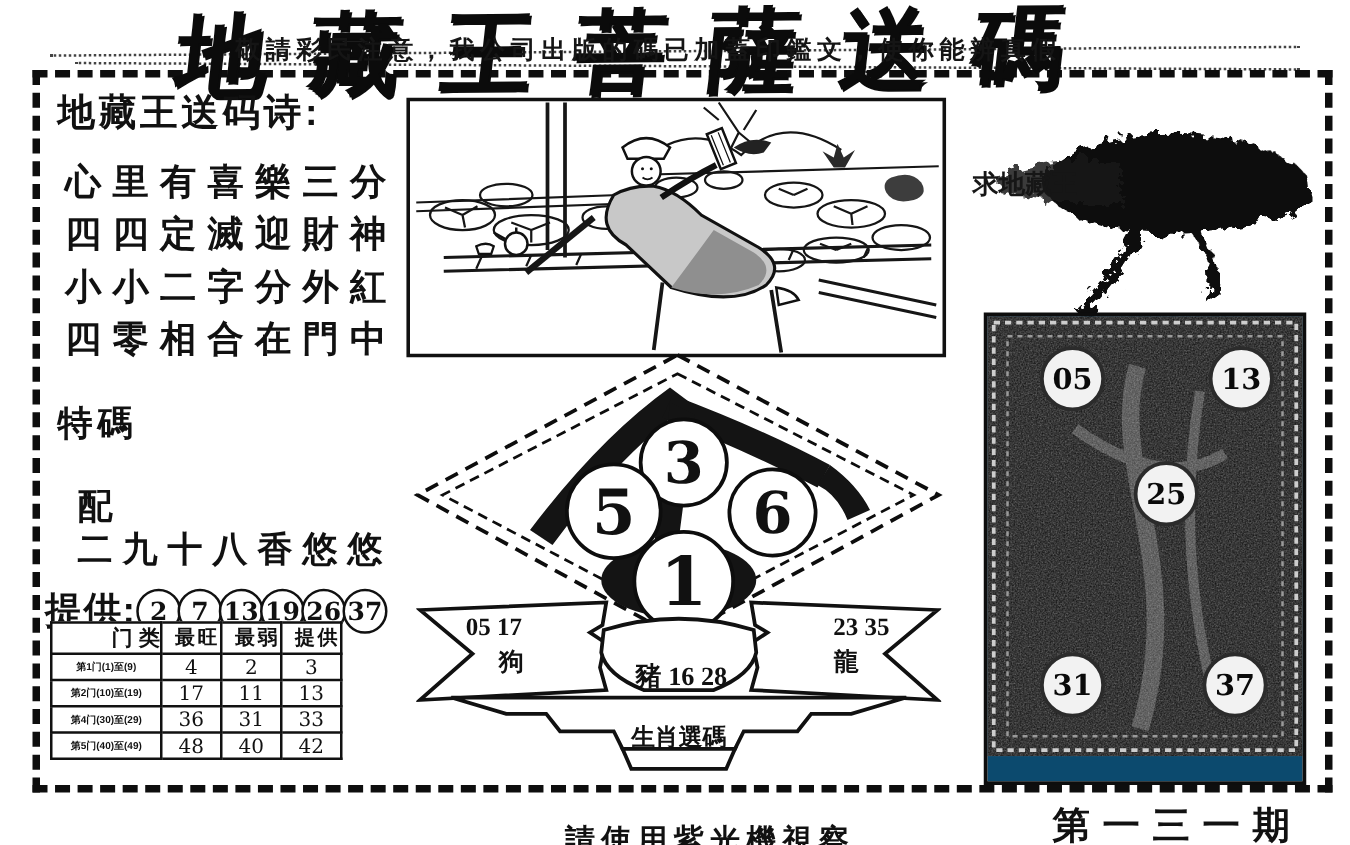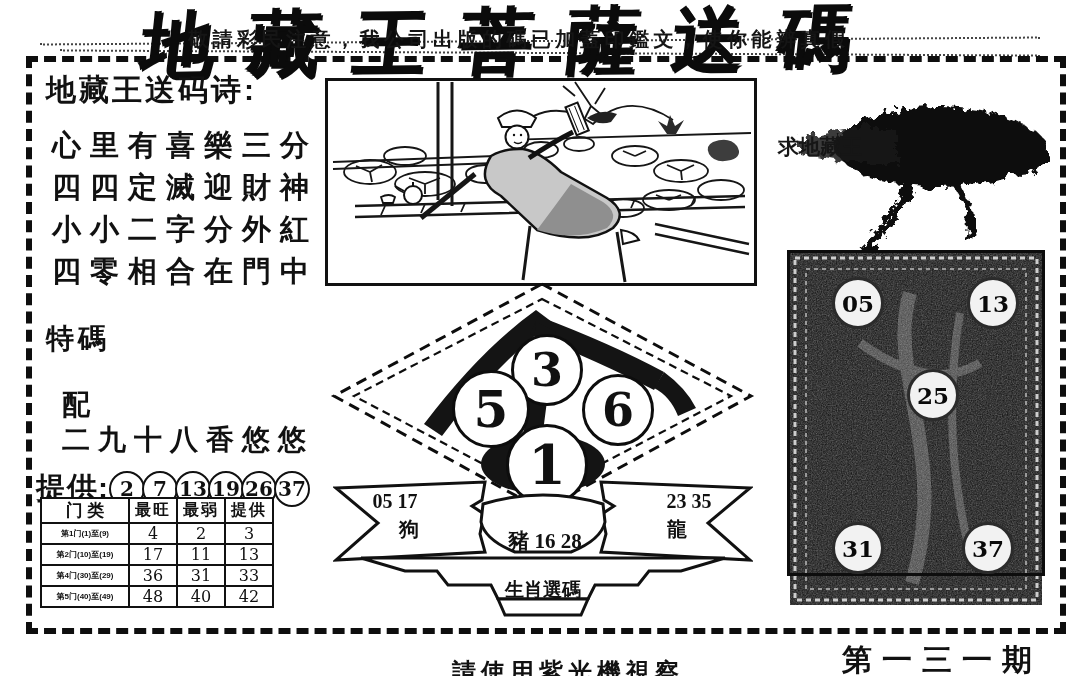--- a/index.html
+++ b/index.html
@@ -23,37 +23,37 @@
   .specline{left:62px;font-size:28px;font-weight:bold;letter-spacing:8px;white-space:nowrap;
     font-family:"Liberation Serif",serif;z-index:4;}
   #tigong-row{left:36px;top:456px;display:flex;align-items:center;z-index:4;margin-top:12px;}
   #tigong-label{font-size:30px;font-weight:bold;letter-spacing:1px;}
   .numcircle{display:inline-flex;align-items:center;justify-content:center;width:32px;height:32px;
     border:2.5px solid #111;border-radius:50%;font-family:"DejaVu Serif",serif;font-size:20px;
     font-weight:bold;margin-right:-3px;background:#fff;}
   
   #gate-table{left:40px;top:497px;border-collapse:collapse;z-index:4;background:#fff;}
   #gate-table td,#gate-table th{border:2px solid #111;text-align:center;padding:0;}
-  #gate-table th{font-size:17px;font-weight:bold;height:21px;letter-spacing:2px;}
+  #gate-table th{font-size:17px;font-weight:bold;height:21px;letter-spacing:2px;text-align:right;}
   #gate-table .cat{width:86px;font-size:8px;font-weight:bold;letter-spacing:0;}
   #gate-table .val{width:46px;font-family:"DejaVu Serif",serif;font-size:16px;height:19px;}
   
   #pic{left:325px;top:78px;z-index:2;}
   
   #diamond{left:330px;top:278px;z-index:2;}
   .dia-circle{position:absolute;border:3px solid #0d0d0d;border-radius:50%;background:#fff;
     display:flex;align-items:center;justify-content:center;font-family:"DejaVu Serif",serif;
     font-weight:bold;z-index:3;}
   
   #banner{left:333px;top:478px;z-index:3;}
   #banner text{font-family:"Liberation Serif",serif;font-weight:bold;fill:#111;}
   
   #seal{left:770px;top:92px;z-index:2;}
   
-  #panel{left:790px;top:253px;width:252px;height:320px;background:#84cc16;z-index:2;
+  #panel{left:790px;top:253px;width:252px;height:372px;background:#0c4a6e;z-index:2;
     outline:3px solid #0d0d0d;}
   .panel-num{position:absolute;width:46px;height:46px;border-radius:50%;background:#f2f2f2;
     border:3px solid #2b2b2b;display:flex;align-items:center;justify-content:center;
     font-family:"DejaVu Serif",serif;font-size:23px;font-weight:bold;color:#0a0a0a;z-index:5;}
   
   #uv-notice{left:452px;top:656px;font-size:24px;font-weight:bold;letter-spacing:5px;z-index:4;}
   #issue{left:842px;top:640px;font-size:30px;font-weight:bold;letter-spacing:10px;
     font-family:"Liberation Serif",serif;z-index:4;}
 </style>
 </head>

